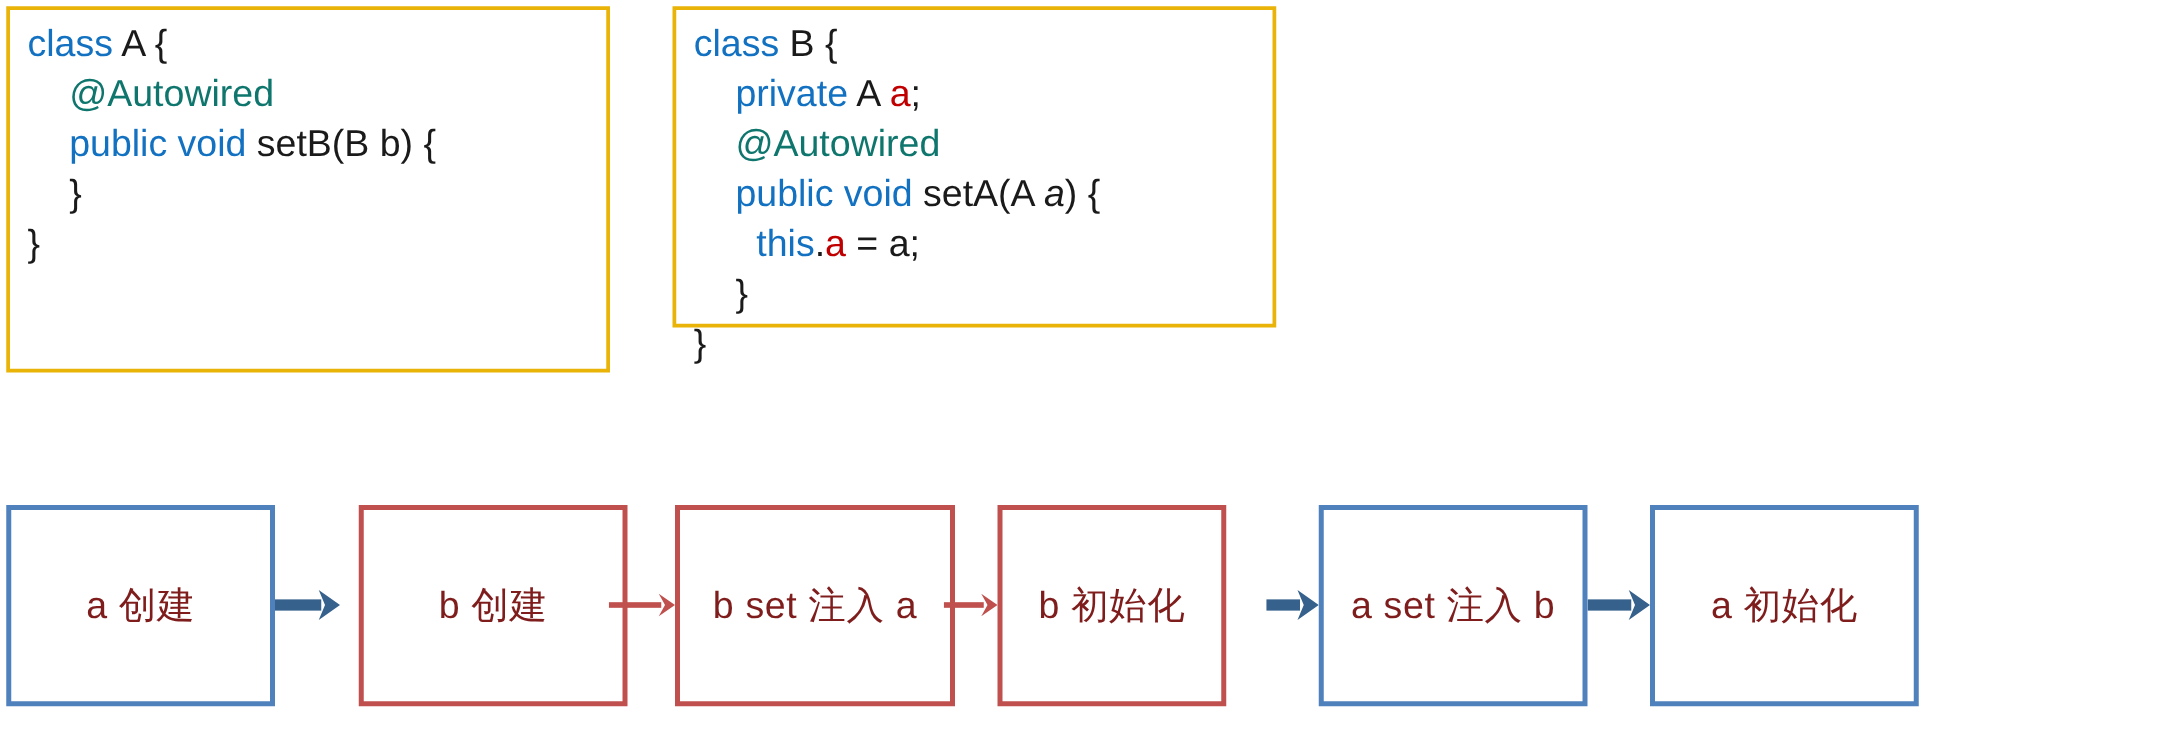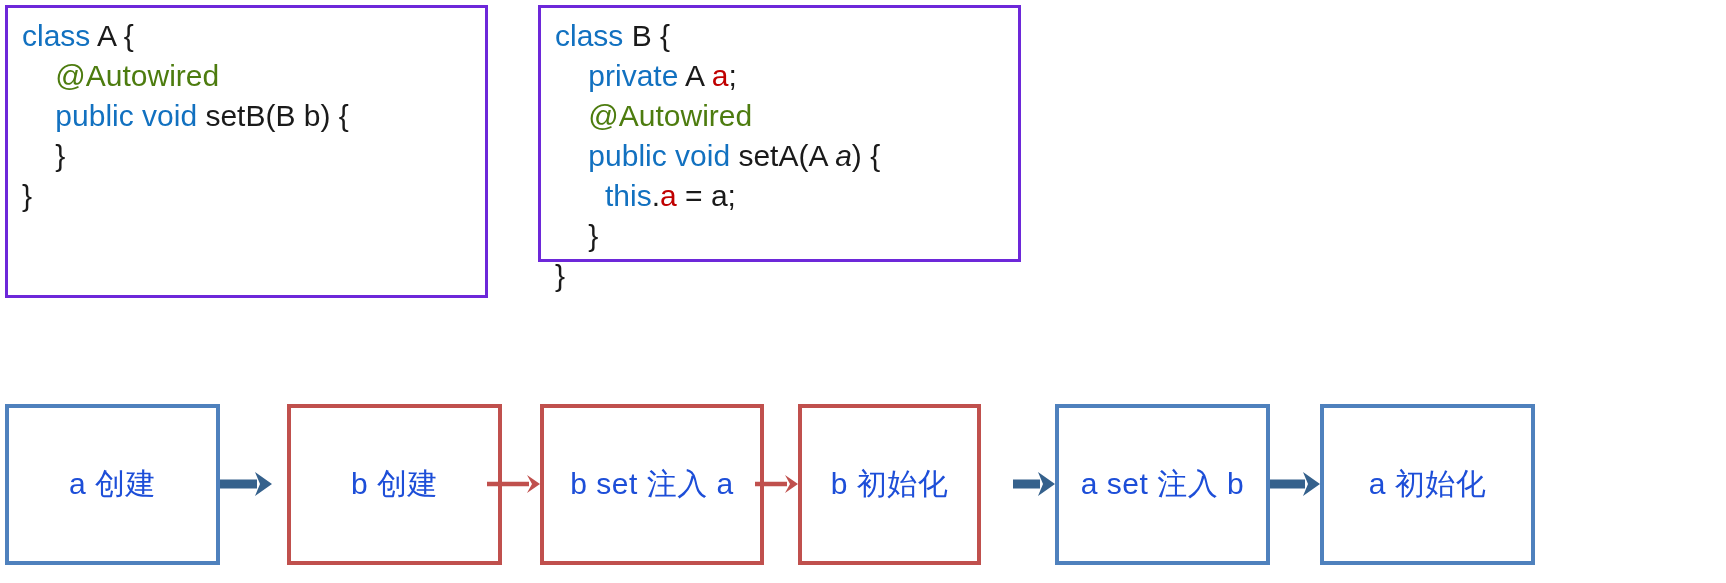--- a/index.html
+++ b/index.html
@@ -12,55 +12,55 @@
     height: 583px;
     position: relative;
     overflow: hidden;
     font-family: "Liberation Sans", "DejaVu Sans", sans-serif;
   }
 
   
   .code-panel {
     position: absolute;
     box-sizing: border-box;
-    border: 3px solid #6d28d9;
+    border: 3px solid #eab308;
     background: #ffffff;
     padding: 8px 0 0 14px;
   }
   #code-panel-a { left: 5px;   top: 5px; width: 483px; height: 293px; }
   #code-panel-b { left: 538px; top: 5px; width: 483px; height: 257px; }
 
   .code-line {
     font-family: "Liberation Sans", "DejaVu Sans", sans-serif;
     font-size: 30px;
     line-height: 40px;
     white-space: pre;
     color: #1a1a1a;
     letter-spacing: 0px;
   }
   .kw   { color: #1271c0; }
-  .ann  { color: #4d7c0f; }
+  .ann  { color: #0f766e; }
   .fld  { color: #c00000; }
   .plain{ color: #1a1a1a; }
   .ital { font-style: italic; }
 
   
   #flow { position: absolute; left: 0; top: 0; width: 1726px; height: 583px; }
 
   .flow-box {
     position: absolute;
     box-sizing: border-box;
     top: 404px;
     height: 161px;
     background: #ffffff;
     display: flex;
     align-items: center;
     justify-content: center;
     font-size: 30px;
-    color: #1d4ed8;
+    color: #7f1d1d;
     letter-spacing: 0.5px;
   }
   .flow-box.blue { border: 4px solid #4F81BD; }
   .flow-box.red  { border: 4px solid #C0504D; }
 
   .flow-arrow { position: absolute; top: 468px; height: 32px; }
   .flow-arrow svg { display: block; }
 </style>
 </head>
 <body>

